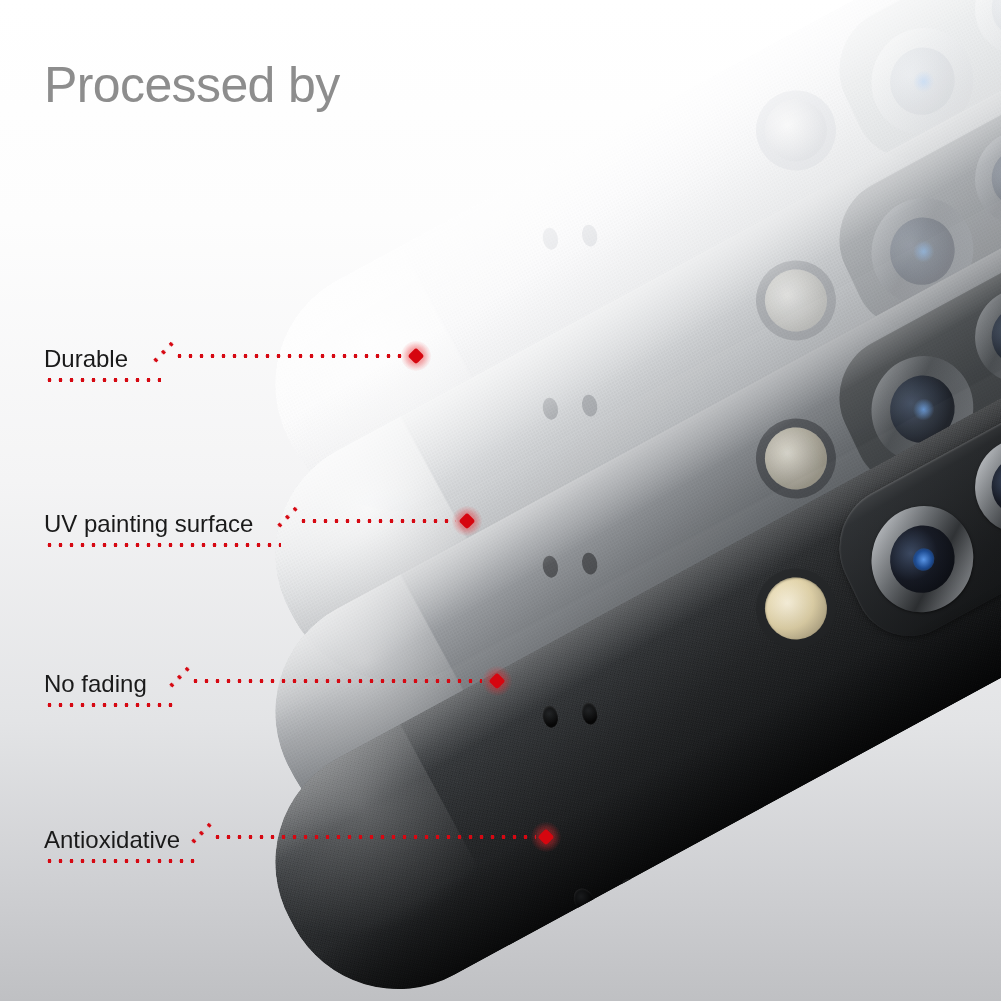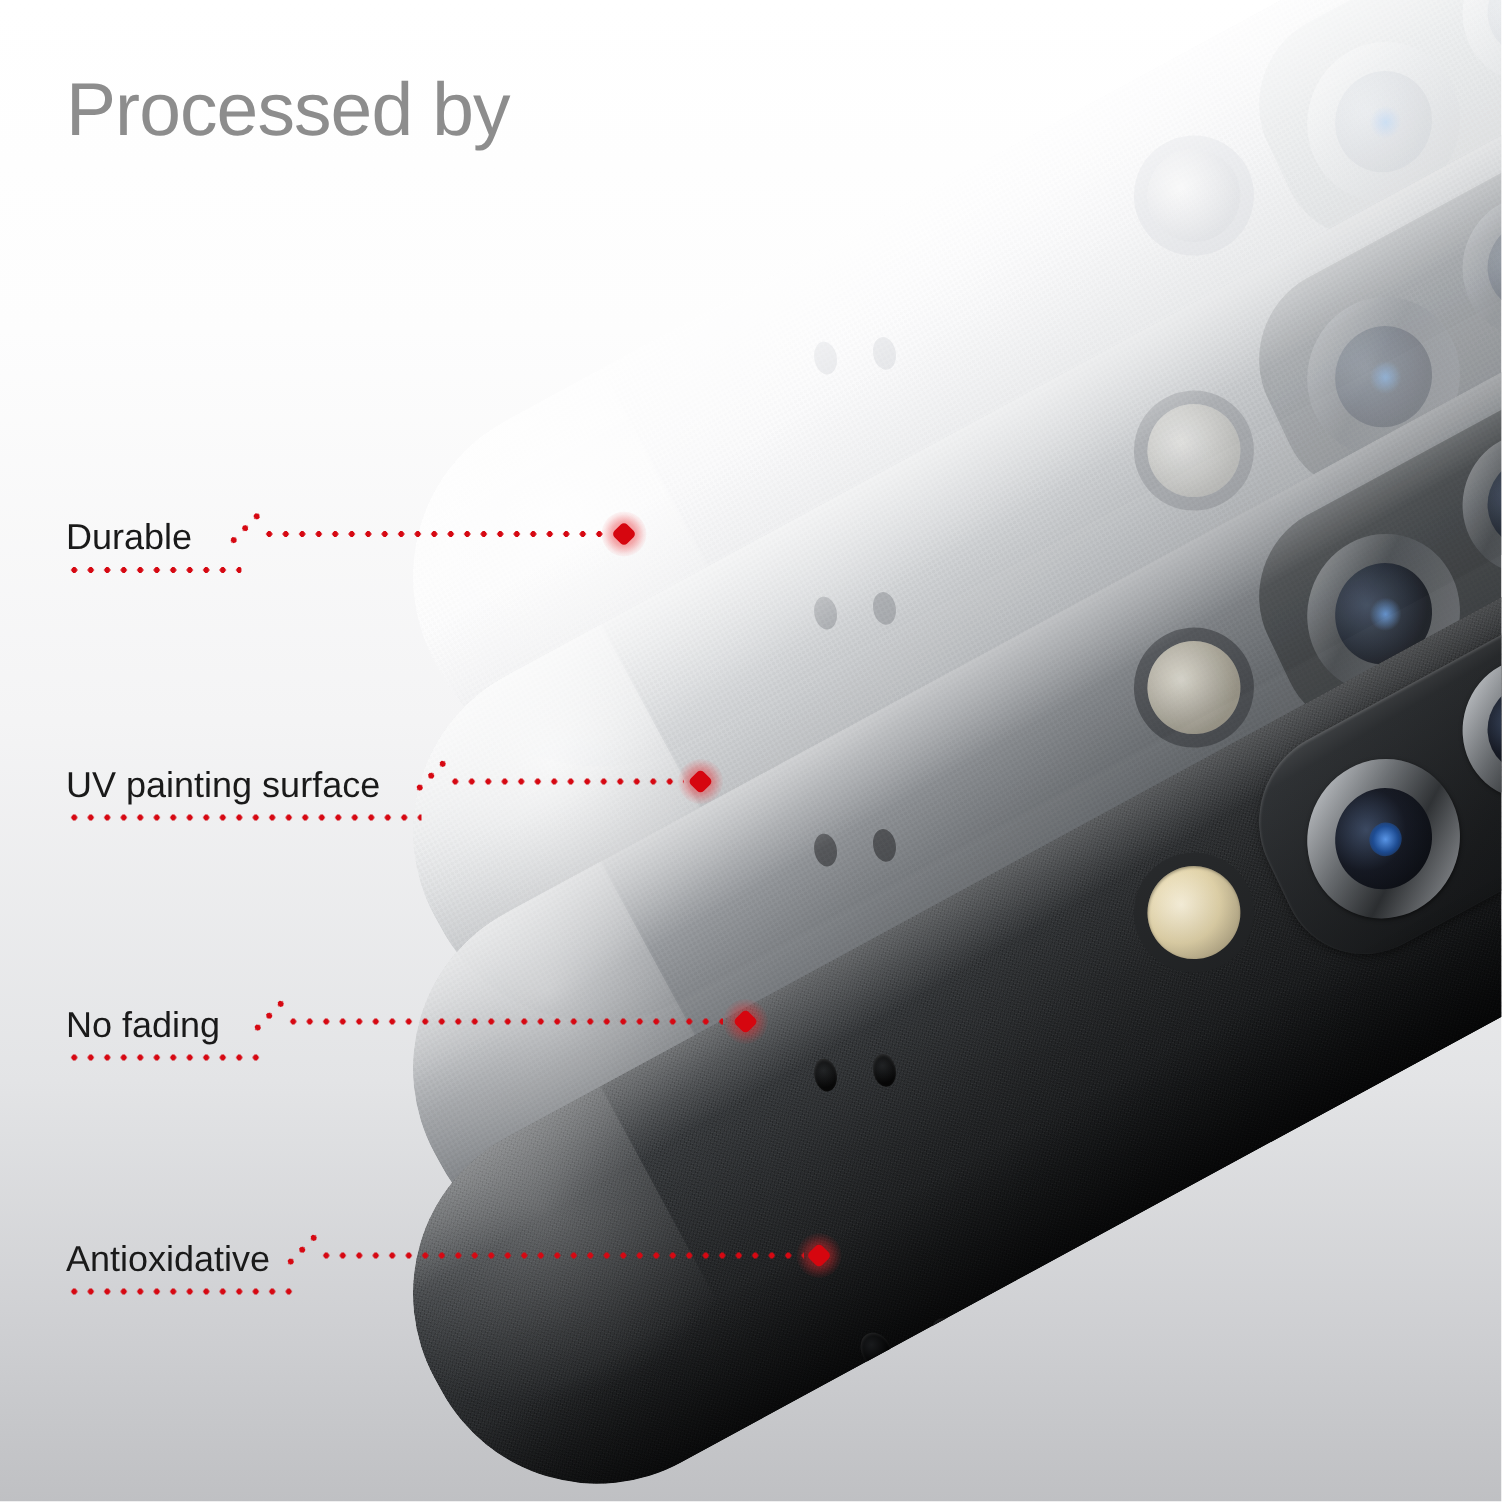--- a/index.html
+++ b/index.html
@@ -6,21 +6,21 @@
   body{
     width:1001px;height:1001px;overflow:hidden;
     font-family:"Liberation Sans","DejaVu Sans",sans-serif;
     background:#ffffff;
   }
   .stage{
     position:relative;width:1001px;height:1001px;overflow:hidden;
     background:linear-gradient(180deg,#ffffff 0%,#fdfdfd 22%,#f4f4f5 48%,#e3e4e6 72%,#cfd0d3 88%,#bfc0c3 100%);
   }
   
-  .headline{position:absolute;left:44px;top:48px;z-index:60;}
+  .headline{position:absolute;left:44px;top:60px;z-index:60;}
   .headline .l1{
     font-size:50px;line-height:1.02;color:#8d8d8d;font-weight:400;
     letter-spacing:-0.6px;white-space:nowrap;
   }
   .headline .l2{
     font-size:50px;line-height:1.06;color:#070707;font-weight:400;
     letter-spacing:-0.6px;white-space:nowrap;margin-top:2px;
   }
 
   

